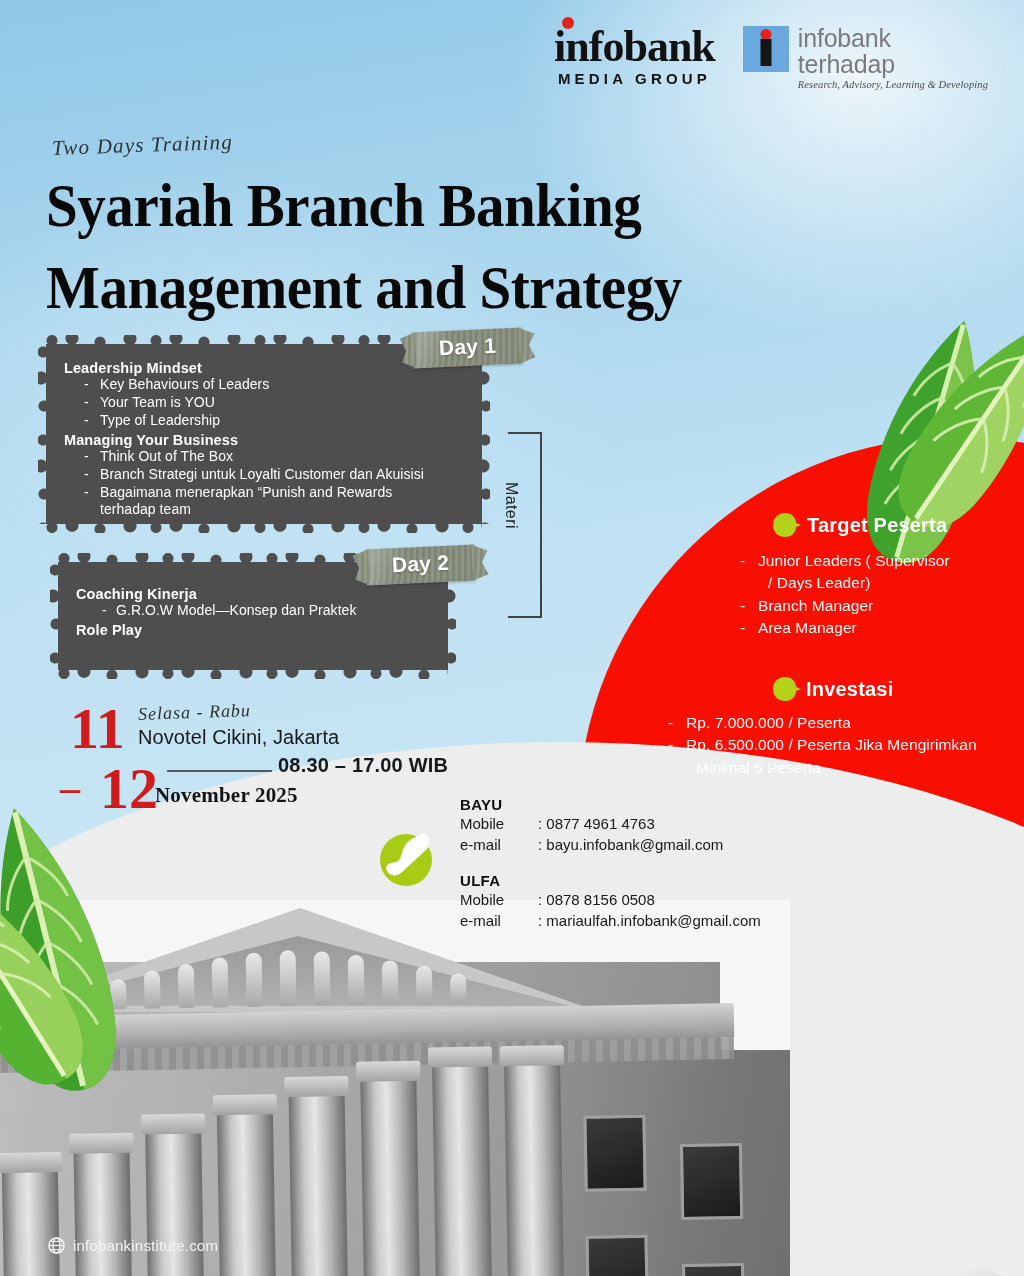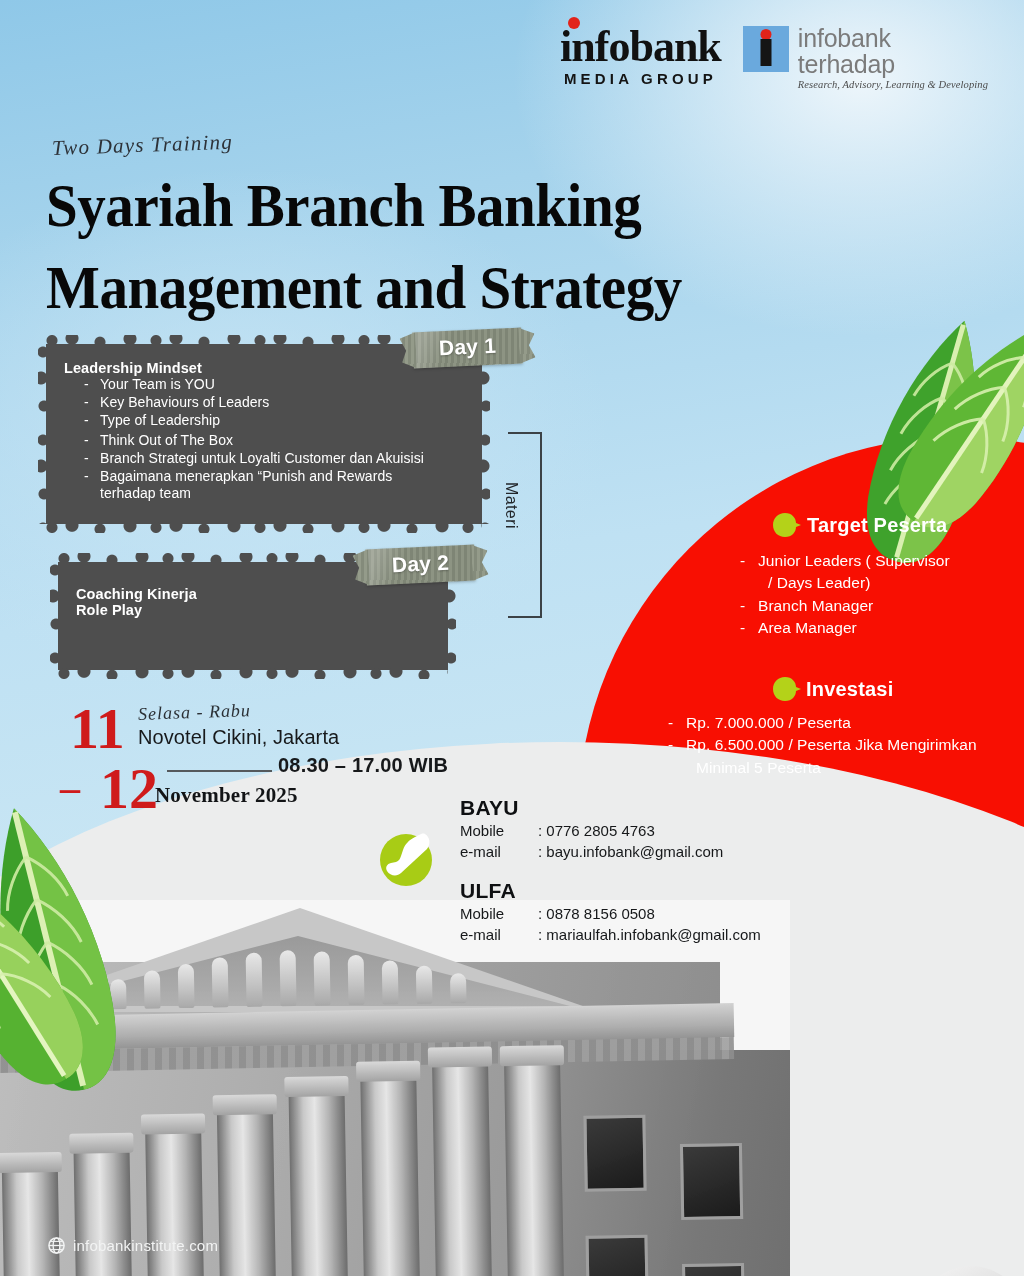--- a/index.html
+++ b/index.html
@@ -138,21 +138,21 @@
   .pB { left:126px; width:186px; height:286px; }
 
   
   .leafset { position:absolute; pointer-events:none; }
   .leaf { position:absolute; }
   .leaf svg { display:block; }
   .leaves-right { left:860px; top:316px; width:210px; height:250px; }
   .leaves-left  { left:-30px; top:800px; width:190px; height:300px; }
 
   
-  .logos { position:absolute; right:36px; top:22px; display:flex; align-items:flex-start; gap:22px; }
+  .logos { position:absolute; right:36px; top:22px; display:flex; align-items:flex-start; gap:28px; }
   .logo-infobank { text-align:center; position:relative; padding-top:6px; }
   .ib-word {
     font-family:"Liberation Serif", serif; font-weight:bold;
     font-size:44px; line-height:0.86; color:#111; letter-spacing:-1px;
     position:relative; display:inline-block;
   }
   .ib-dot {
     position:absolute; left:8px; top:-11px; width:12px; height:12px;
     border-radius:50%; background:#e2231a;
   }
@@ -322,21 +322,21 @@
     position:absolute; left:155px; top:783px;
     font-family:"Liberation Serif", serif; font-weight:bold;
     font-size:21px; color:#121416; letter-spacing:0.2px;
   }
 
   
   .contact-icon { position:absolute; left:378px; top:828px; width:60px; height:60px; }
   .contact-icon svg { display:block; }
   .contacts { position:absolute; left:460px; top:796px; }
   .c-block { margin-bottom:16px; }
-  .c-name { font-size:21px; font-weight:bold; color:#0e1012; letter-spacing:0.3px; }
+  .c-name { font-size:15px; font-weight:bold; color:#0e1012; letter-spacing:0.3px; }
   .c-row { display:flex; font-size:15px; color:#16181a; line-height:1.42; }
   .c-key { width:78px; flex:0 0 78px; }
   .c-val { white-space:nowrap; }
 
   
   .footer {
     position:absolute; left:48px; bottom:22px;
     display:flex; align-items:center; gap:8px;
   }
   .globe-icon { width:17px; height:17px; flex:0 0 auto; }
@@ -513,39 +513,43 @@
 
   <div class="materi-bracket"></div>
   <div class="materi-label">Materi</div>
 
   <div class="daycard" id="day1-card">
     <span class="edge-l"></span>
     <span class="edge-r"></span>
     <div class="card-inner">
       <div class="sec-head">Leadership Mindset</div>
       <ul class="bullet-list">
+        <li>Key Behaviours of Leaders</li>
         <li>Your Team is YOU</li>
-        <li>Key Behaviours of Leaders</li>
         <li>Type of Leadership</li>
       </ul>
+      <div class="sec-head">Managing Your Business</div>
       <ul class="bullet-list">
         <li>Think Out of The Box</li>
         <li>Branch Strategi untuk Loyalti Customer dan Akuisisi</li>
         <li>Bagaimana menerapkan “Punish and Rewards</li>
         <li class="cont">terhadap team</li>
       </ul>
     </div>
   </div>
   <div class="tape" id="tape-day1">Day 1</div>
 
   <div class="daycard" id="day2-card">
     <span class="edge-l"></span>
     <span class="edge-r"></span>
     <div class="card-inner">
       <div class="sec-head">Coaching Kinerja</div>
+      <ul class="bullet-list">
+        <li>G.R.O.W Model—Konsep dan Praktek</li>
+      </ul>
       <div class="sec-head">Role Play</div>
     </div>
   </div>
   <div class="tape" id="tape-day2">Day 2</div>
 
   <div class="pill-icon" id="target-icon">
     <svg width="30" height="26" viewBox="0 0 30 26">
       <path d="M13 1 C20 1 24 6 24 11 L29 13 L24 15 C24 20 20 25 13 25 C6 25 1 20 1 13 C1 6 6 1 13 1 Z" fill="#b4d219"></path>
     </svg>
   </div>
@@ -582,21 +586,21 @@
     <svg width="60" height="60" viewBox="0 0 60 60">
       <circle cx="28" cy="32" r="26" fill="#a8cc15"></circle>
       <path d="M47 6 C52 9 53 16 49 21 L23 45 C19 49 12 48 9 43 C7 39 9 36 13 35 L18 34 C21 33 22 31 23 28 L25 22 C27 16 31 12 37 9 L41 7 C43 6 45 5 47 6 Z" fill="#ffffff"></path>
     </svg>
   </div>
   <div class="contacts">
     <div class="c-block">
       <div class="c-name">BAYU</div>
       <div class="c-row">
         <span class="c-key">Mobile</span>
-        <span class="c-val">: 0776 2805 4763</span>
+        <span class="c-val">: 0877 4961 4763</span>
       </div>
       <div class="c-row">
         <span class="c-key">e-mail</span>
         <span class="c-val">: bayu.infobank@gmail.com</span>
       </div>
     </div>
     <div class="c-block">
       <div class="c-name">ULFA</div>
       <div class="c-row">
         <span class="c-key">Mobile</span>

